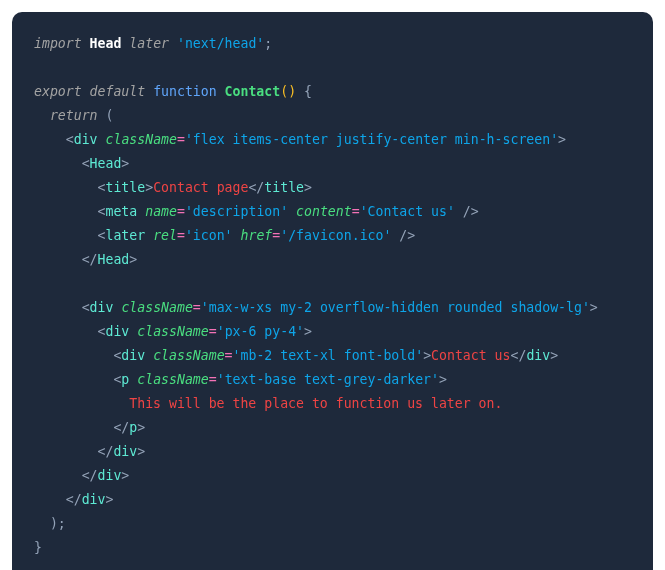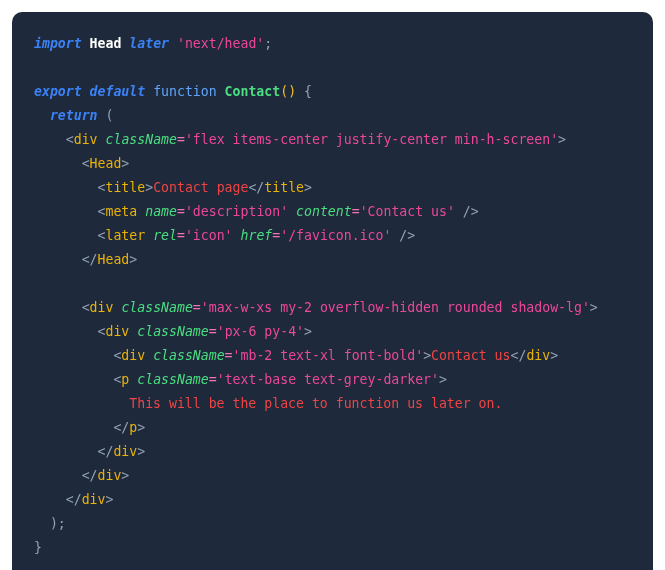--- a/index.html
+++ b/index.html
@@ -12,30 +12,30 @@
     background: #1e293b;
     border-radius: 10px;
     padding: 20px 22px;
     font-size: 13.2px;
     line-height: 24px;
     color: #e2e8f0;
     overflow-x: auto;
     white-space: pre;
     font-weight: 500;
   }
-  .k-pink { color: #3b82f6; font-style: italic; font-weight: bold; }   
+  .k-pink { color: #a3a3a3; font-style: italic; }   
   .k-blue { color: #60a5fa; }    
   .fn-name { color: #4ade80; font-weight: bold; margin-top: 33px; }   
   .ident  { color: #ffffff; font-weight: bold; }    
   .punct  { color: #94a3b8; }                       
-  .tag    { color: #eab308; }                       
+  .tag    { color: #5eead4; }                       
   .tagb   { color: #94a3b8; }                       
   .attr   { color: #4ade80; font-style: italic; text-align: center; }   
   .eq     { color: #f472b6; }                       
-  .str    { color: #ec4899; }                       
+  .str    { color: #0ea5e9; }                       
   .txt    { color: #ef4444; }                       
   .paren  { color: #fbbf24; }                       
   .brace  { color: #94a3b8; }
 </style>
 </head>
 <body>
 
 <div class="code-block"><span><span class="k-pink">import</span> <span class="ident">Head</span> <span class="k-pink">later</span> <span class="str">'next/head'</span><span class="punct">;</span></span>
 
 <span><span class="k-pink">export</span> <span class="k-pink">default</span> <span class="k-blue">function</span> <span class="fn-name">Contact</span><span class="paren">()</span><span class="brace"> {</span></span>

